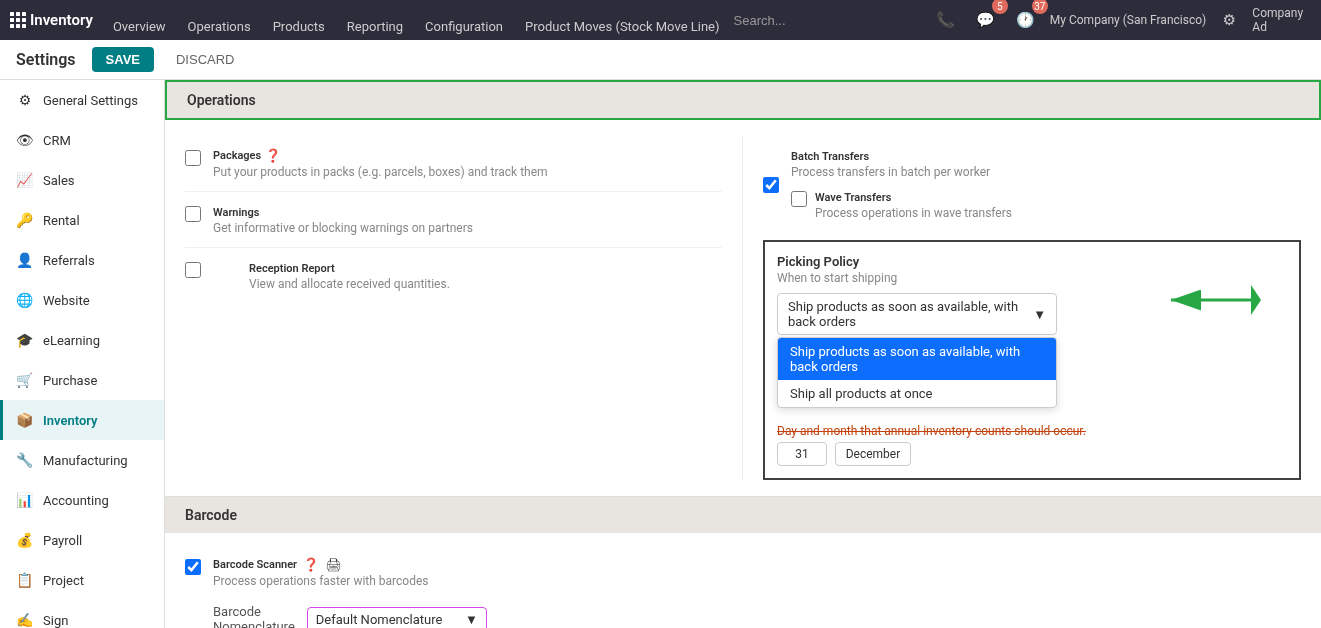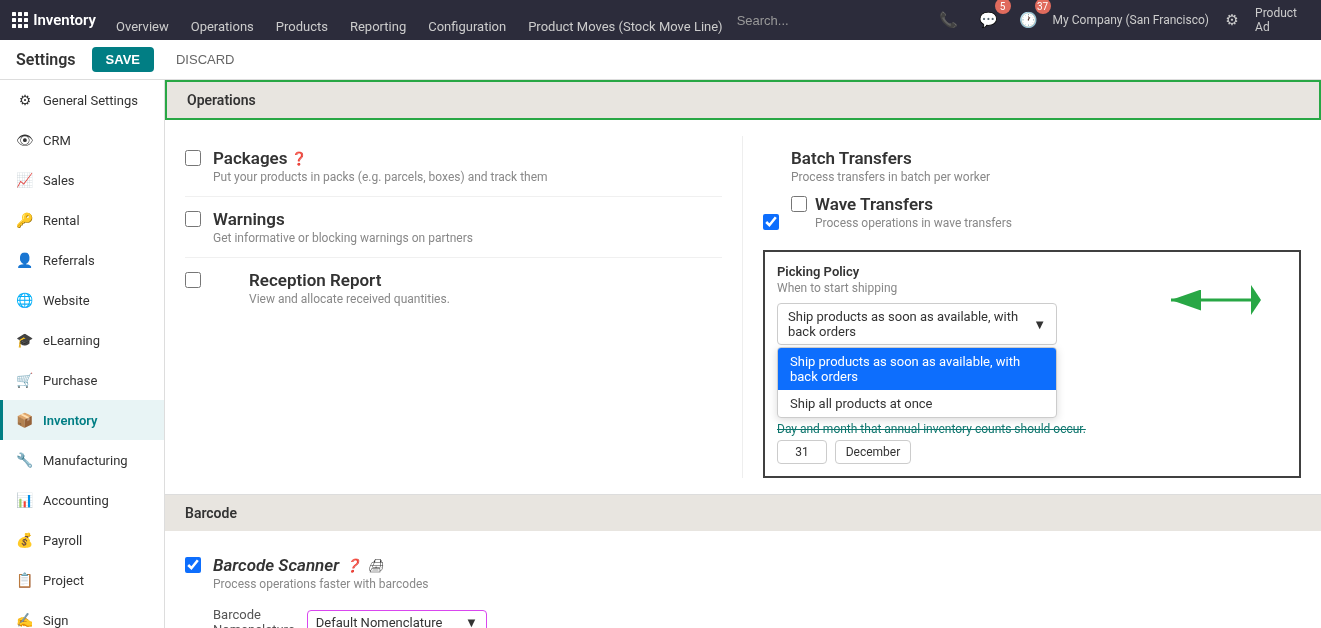--- a/index.html
+++ b/index.html
@@ -96,21 +96,21 @@
     
     .setting-row {
       display: flex;
       align-items: flex-start;
       padding: 12px 0;
       border-bottom: 1px solid #f0f0f0;
       gap: 12px;
     }
     .setting-row:last-child { border-bottom: none; gap: 48px; }
     .setting-checkbox { width: 16px; height: 16px; margin-top: 2px; flex-shrink: 0; cursor: pointer; }
-    .setting-label { font-weight: 600; font-size: 17px; }
+    .setting-label { font-weight: 600; font-size: 11px; }
     .setting-desc { font-size: 12px; color: #888; margin-top: 2px; }
     .setting-content { flex: 1; }
 
     
     .two-col {
       display: grid;
       grid-template-columns: 1fr 1fr;
       gap: 0;
     }
     .col-left { padding-right: 20px; border-right: 1px solid #eee; }
@@ -156,23 +156,23 @@
       font-size: 13px;
       cursor: pointer;
     }
     .dropdown-option.selected { background: #0d6efd; color: #fff; }
 
     
     .annual-row {
       display: flex;
       align-items: center;
       gap: 8px;
-      margin-top: 4px;
+      margin-top: 16px;
       font-size: 12px;
-      color: #0f766e;
+      color: #c2410c;
       text-decoration: line-through;
     }
     .date-box { border: 1px solid #ccc; border-radius: 4px; padding: 4px 8px; font-size: 12px; width: 50px; text-align: center; }
 
     
     .quality-sub {
       margin-top: 8px;
       padding-left: 24px;
     }
     .quality-sub-row { display: flex; align-items: flex-start; gap: 8px; }
@@ -260,21 +260,21 @@
     <div class="icon-wrap" style="position:relative;">
       <div class="navbar-icon-btn">💬</div>
       <div class="badge-circle">5</div>
     </div>
     <div class="icon-wrap" style="position:relative;">
       <div class="navbar-icon-btn">🕐</div>
       <div class="badge-circle">37</div>
     </div>
     <span class="navbar-company">My Company (San Francisco)</span>
     <div class="navbar-icon-btn">⚙</div>
-    <span class="navbar-user">Product Ad</span>
+    <span class="navbar-user">Company Ad</span>
   </div>
 </div>
 
 <div class="subbar">
   <span class="subbar-title">Settings</span>
   <button class="btn-save">SAVE</button>
   <button class="btn-discard">DISCARD</button>
 </div>
 
 <div class="layout">
@@ -377,21 +377,21 @@
                 <span class="setting-label">Reception Report</span>
                 <div class="setting-desc">View and allocate received quantities.</div>
               </div>
             </div>
 
           </div>
 
           <div class="col-right">
 
             <div class="batch-section">
-              <div style="display:flex;align-items:flex-end;gap:12px;">
+              <div style="display:flex;align-items:center;gap:12px;">
                 <input type="checkbox" class="setting-checkbox cb-blue" checked="" style="">
                 <div>
                   <span class="setting-label">Batch Transfers</span>
                   <div class="setting-desc">Process transfers in batch per worker</div>
                   <div class="wave-row">
                     <input type="checkbox" class="wave-checkbox" style="">
                     <div>
                       <span class="setting-label">Wave Transfers</span>
                       <div class="setting-desc">Process operations in wave transfers</div>
                     </div>
@@ -441,21 +441,21 @@
       </div>
 
       <div class="barcode-section-header">
         <span>Barcode</span>
       </div>
       <div class="barcode-body">
 
         <div class="barcode-row">
           <input type="checkbox" class="setting-checkbox cb-blue" checked="" style="">
           <div>
-            <div style="display:flex;align-items:center;gap:6px;font-style:italic;">
+            <div style="display:flex;align-items:center;gap:6px;">
               <span class="setting-label">Barcode Scanner</span>
               <span style="color:#888;cursor:pointer;">❓</span>
               <span style="cursor:pointer;">🖨</span>
             </div>
             <div class="setting-desc">Process operations faster with barcodes</div>
           </div>
         </div>
 
         <div class="nomenclature-row">
           <span class="nomenclature-label">Barcode<br>Nomenclature</span>

